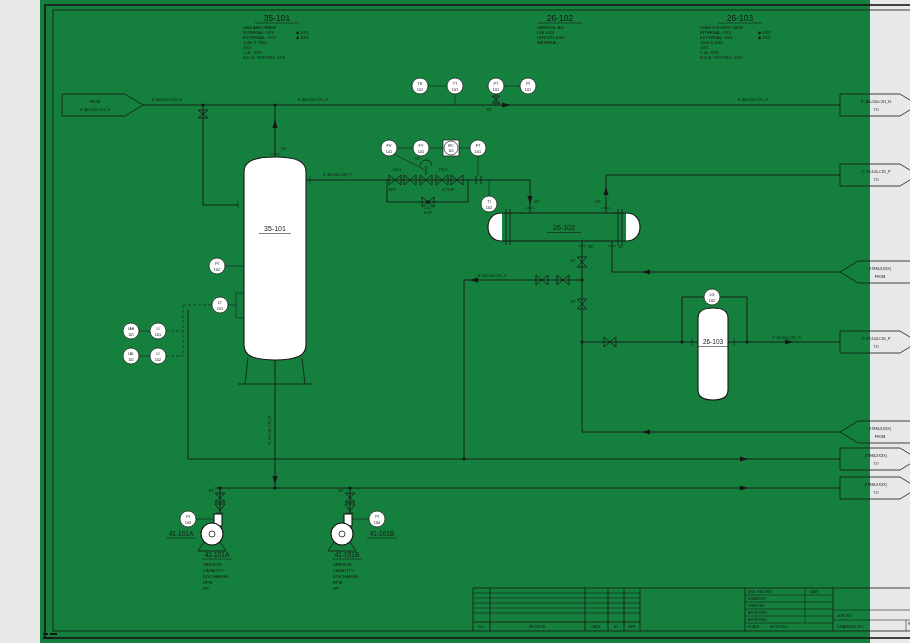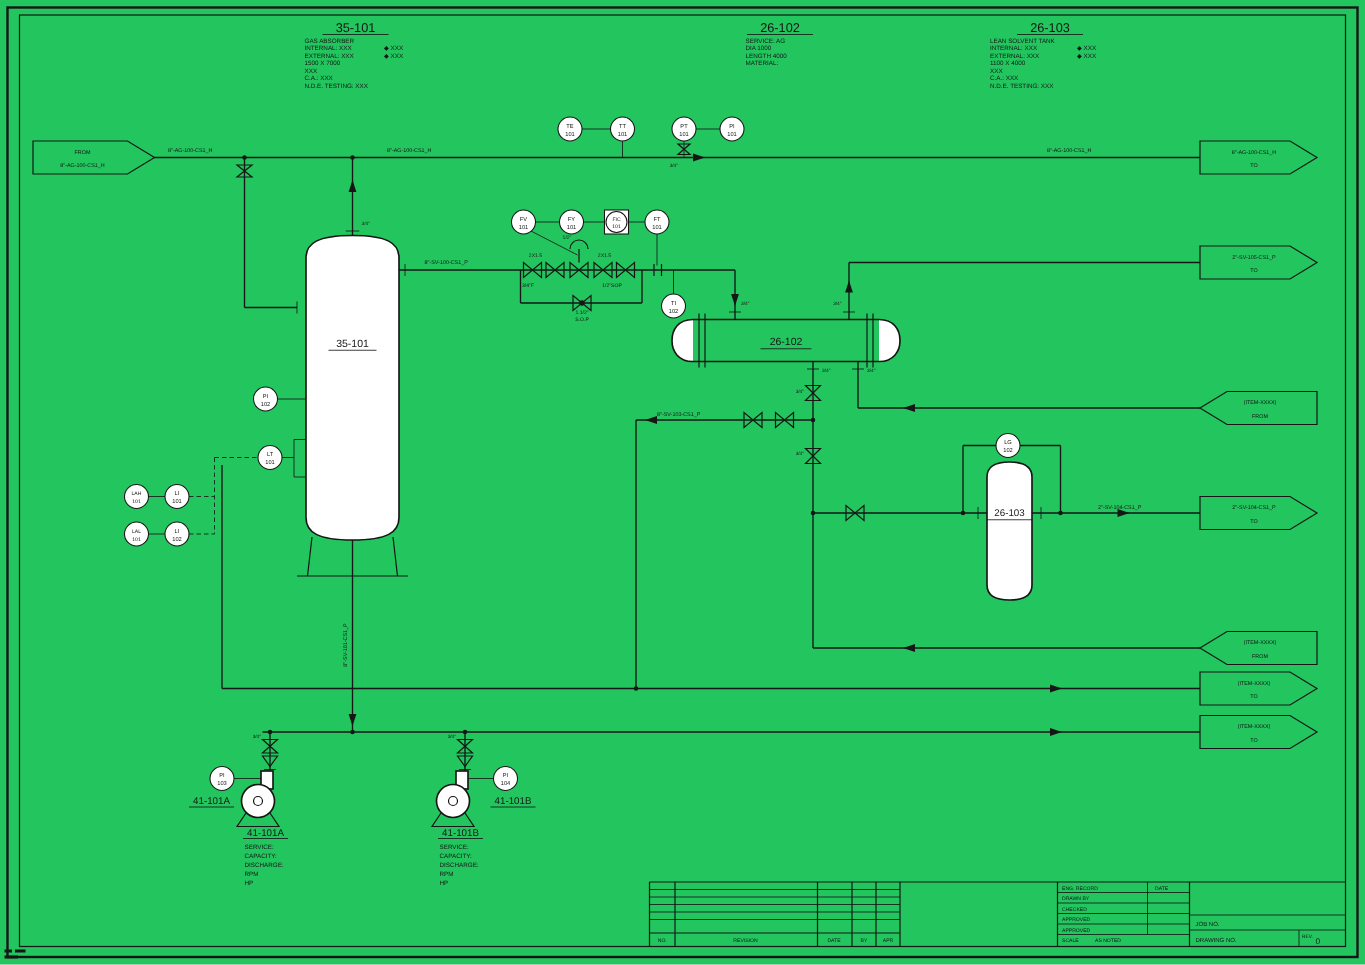--- a/index.html
+++ b/index.html
@@ -1,16 +1,16 @@
 <!DOCTYPE html>
 <html><head>
 <meta charset="utf-8">
 <style>
   html,body{margin:0;padding:0;background:#e8e8e8;}
-  .sheet{position:relative;width:910px;height:643px;background:#22c55e;margin:0 auto;
+  .sheet{position:relative;width:830px;height:643px;background:#15803d;margin:0 auto;
          font-family:"Liberation Sans",sans-serif;}
   svg{position:absolute;left:0;top:0;}
   svg text{fill:#161616;text-anchor:middle;font-family:"Liberation Sans",sans-serif;}
   .st{text-anchor:start;}
   .en{text-anchor:end;}
   .t32{font-size:3.2px}.t34{font-size:3.4px}.t36{font-size:3.6px}.t38{font-size:3.8px}
   .t40{font-size:4px}.t42{font-size:4.2px}.t55{font-size:5.5px}.t65{font-size:6.5px}
   .t70{font-size:7px}.t85{font-size:8.5px}
   .p{fill:none;stroke:#161616;stroke-width:.9}
   .th{fill:none;stroke:#161616;stroke-width:.55}

